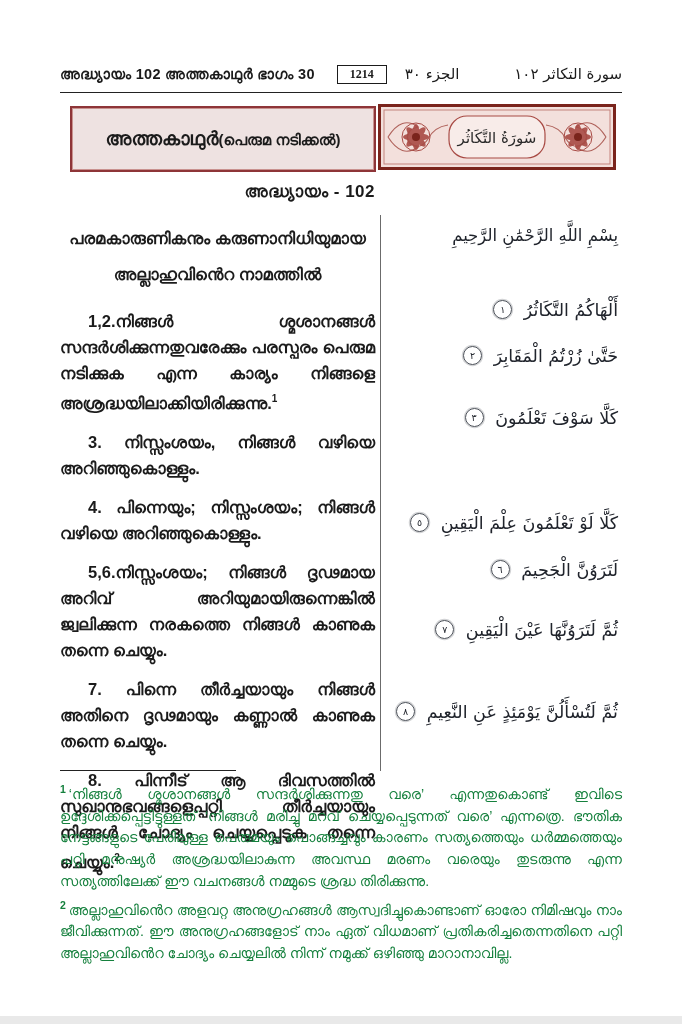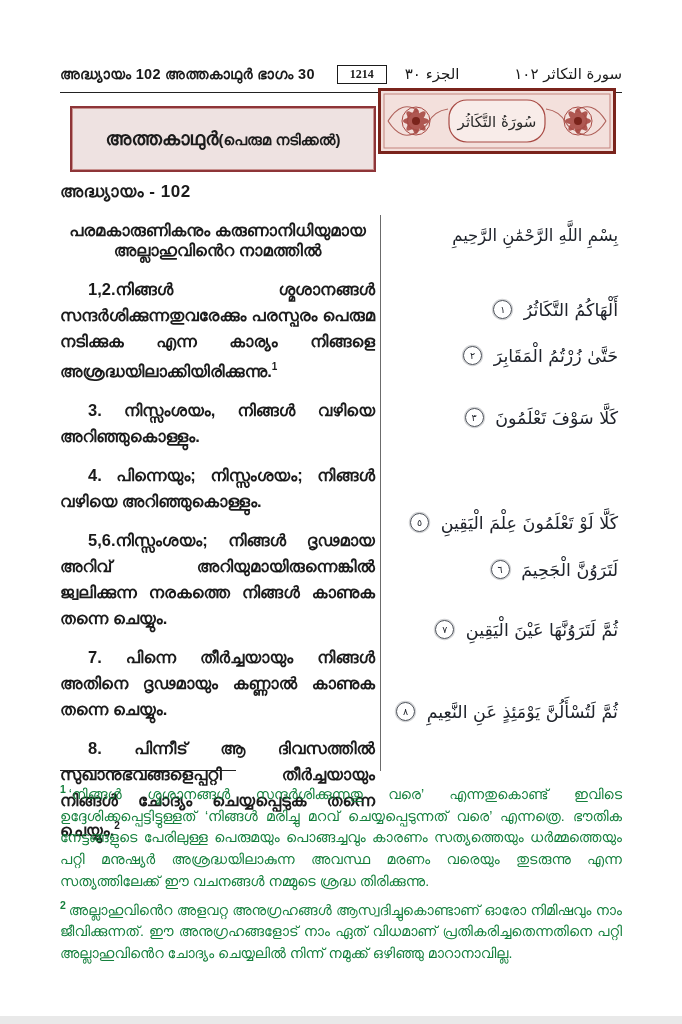--- a/index.html
+++ b/index.html
@@ -16,27 +16,27 @@
     font-family:"Liberation Serif","DejaVu Serif",serif;font-size:12px;font-weight:700;}
   .header-right{flex:1;display:flex;justify-content:space-between;margin-left:18px;
     font-size:15px;direction:rtl;font-family:"DejaVu Sans",sans-serif;}
   .header-rule{position:absolute;left:60px;top:92px;width:562px;border-top:1.6px solid #222;}
   
   .title-box{position:absolute;left:70px;top:106px;width:302px;height:62px;
     background:#eee2e1;border:2px solid #8e3538;box-shadow:inset 0 0 0 1px #c9928f;
     display:flex;flex-direction:row;align-items:center;justify-content:center;}
   .title-main{font-size:19px;font-weight:800;line-height:24px;}
   .title-sub{font-size:15px;font-weight:600;line-height:20px;margin-top:2px;}
-  .calligraphy-box{position:absolute;left:378px;top:88px;width:238px;height:66px;}
+  .calligraphy-box{position:absolute;left:378px;top:104px;width:238px;height:66px;}
   
-  .chapter-heading{position:absolute;left:60px;top:182px;width:315px;text-align:left;
+  .chapter-heading{position:absolute;left:60px;top:182px;width:315px;text-align:right;
     font-size:17px;font-weight:800;letter-spacing:.5px;}
   
   .left-col{position:absolute;left:60px;top:216px;width:315px;}
-  .opening{ text-align:center;font-size:16.5px;font-weight:700;line-height:20px;margin:4px 0 16px 0;}
+  .opening{ text-align:center;font-size:16.5px;font-weight:700;line-height:36px;margin:4px 0 16px 0;}
   .verse-para{font-size:16.5px;font-weight:600;line-height:26px;text-align:justify;
     text-indent:28px;margin:0 0 13px 0;}
   .verse-para sup{font-size:10px;font-weight:700;}
   .col-divider{position:absolute;left:380px;top:215px;width:1.3px;height:556px;background:#6b6b6b;}
   .right-col{position:absolute;left:390px;top:216px;width:230px;height:556px;
     direction:rtl;font-family:"DejaVu Sans",sans-serif;}
   .arabic-line{position:absolute;right:2px;white-space:nowrap;font-size:17.5px;color:#20242c;}
   .bismillah{font-size:16.5px;letter-spacing:1px;}
   .ayah-mark{display:inline-flex;align-items:center;justify-content:center;
     width:17px;height:17px;border:1.1px solid #4a4f57;border-radius:50%;

